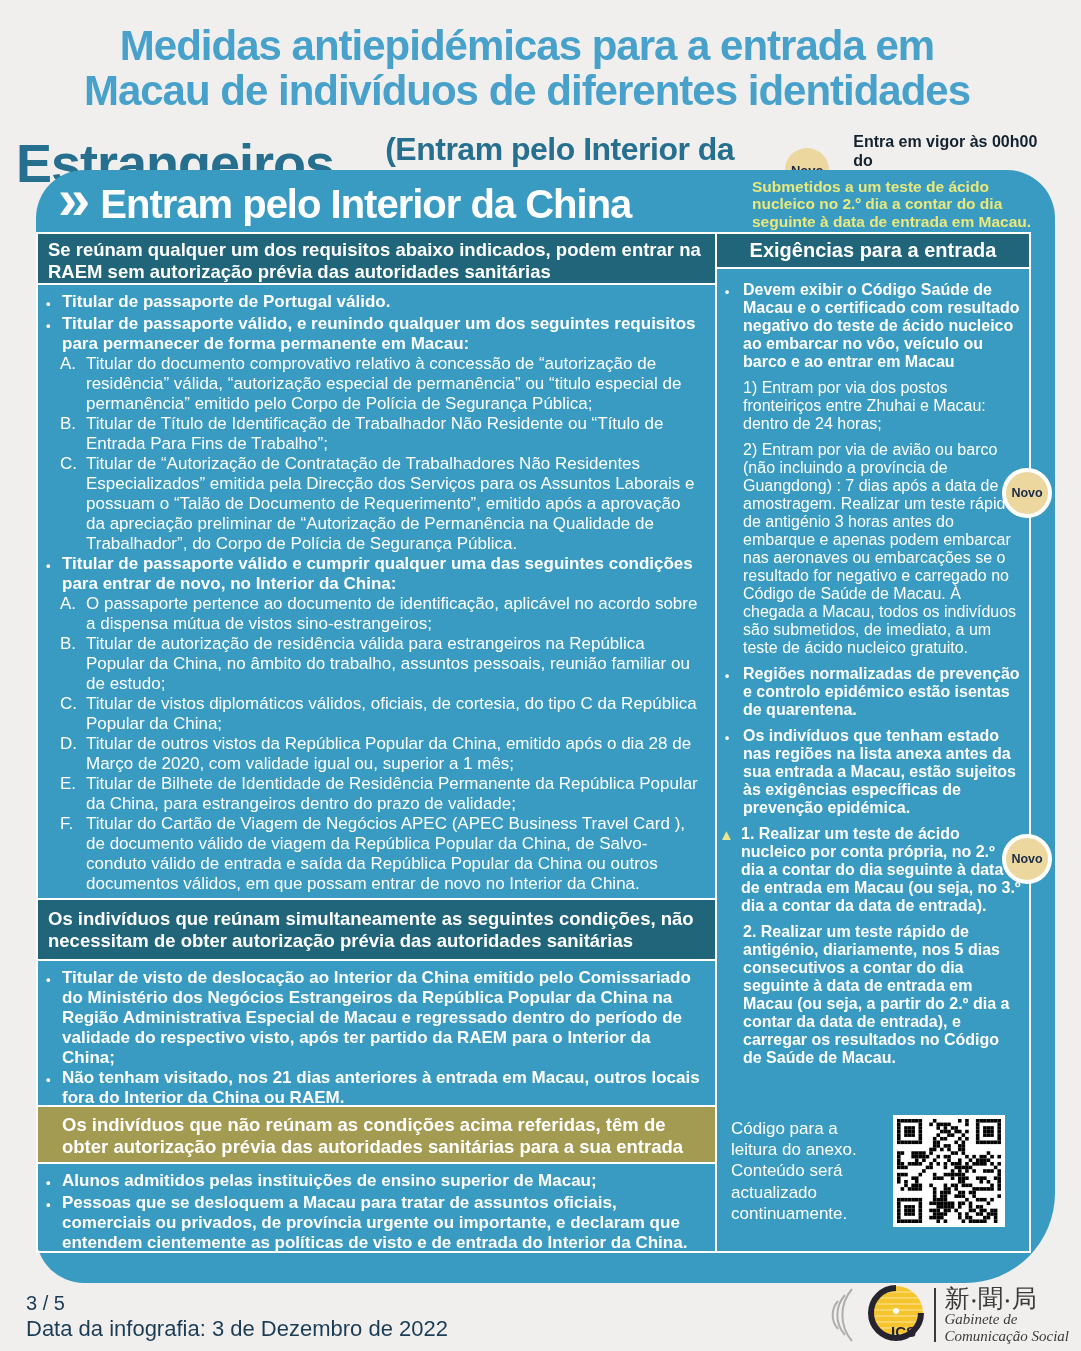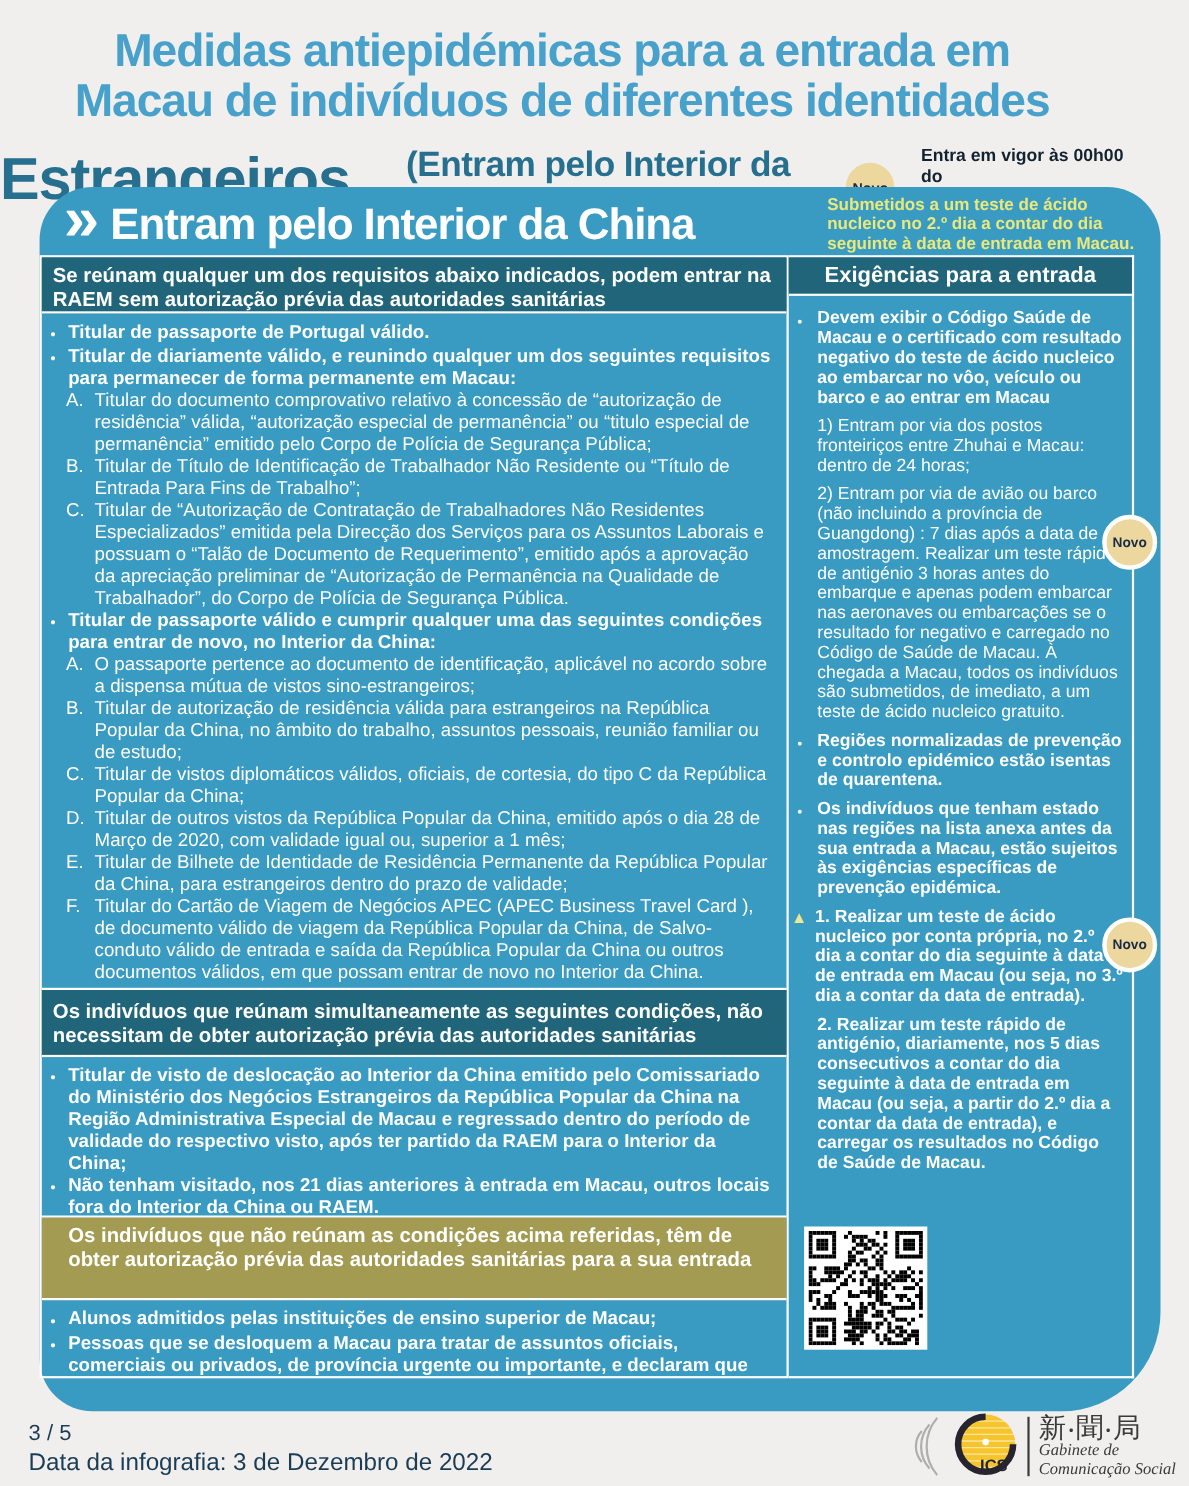--- a/index.html
+++ b/index.html
@@ -3,21 +3,21 @@
 <meta charset="utf-8">
 <style>
   html,body{margin:0;padding:0;}
   body{
     width:1081px;height:1351px;position:relative;overflow:hidden;
     background:#f0efee;
     font-family:"Liberation Sans",sans-serif;
     -webkit-font-smoothing:antialiased;
   }
   
-  .top-header{position:absolute;top:24px;left:0;width:1022px;text-align:center;}
+  .top-header{position:absolute;top:24px;left:16px;width:1022px;text-align:center;}
   .title-line{font-weight:bold;font-size:42px;line-height:1.07;color:#47a1cb;letter-spacing:-1px;}
   .subtitle-row{display:flex;justify-content:center;align-items:center;gap:24px;margin-top:4px;}
   .subtitle-main{font-weight:bold;font-size:54px;color:#276f8e;letter-spacing:-1px;line-height:1;}
   .subtitle-suffix{font-weight:bold;font-size:32px;color:#276f8e;letter-spacing:-0.5px;padding-top:10px;}
   .novo-badge-top{
     width:44px;height:44px;border-radius:50%;background:#ecd79f;flex:0 0 auto;
     display:flex;align-items:center;justify-content:center;
     color:#1b2b45;font-weight:bold;font-size:13px;margin-top:14px;
   }
   .effective-note{font-weight:bold;font-size:16px;color:#13222f;text-align:left;line-height:1.2;margin-top:14px;}
@@ -41,21 +41,21 @@
     box-sizing:border-box;background:#206579;color:#ffffff;font-weight:bold;
     font-size:18.5px;line-height:1.18;padding:5px 10px 4px 10px;border-bottom:2px solid #ffffff;
   }
   .sec-header.olive{background:#a49b52;}
   .sec-body{box-sizing:border-box;padding:7px 12px 4px 8px;overflow:hidden;border-bottom:2px solid #ffffff;}
   .sec-body.last{border-bottom:none;flex:1;}
   .h-s1{height:51px;}
   .b-s1{height:615px;}
   .h-s2{height:61px;display:flex;align-items:center;}
   .b-s2{height:146px;}
-  .h-s3{height:75px;display:flex;align-items:flex-start;padding-left:24px;}
+  .h-s3{height:57px;display:flex;align-items:flex-end;padding-left:24px;}
   
   .li{display:flex;color:#ffffff;font-size:17px;line-height:20px;}
   .li .marker{flex:0 0 16px;}
   .li.bold{font-weight:bold;}
   .li.bold .marker{font-size:13px;padding-top:2px;}
   .li.sub{margin-left:14px;}
   .li.sub .marker{flex:0 0 26px;}
   
   .right-header{
     box-sizing:border-box;height:35px;background:#206579;color:#ffffff;font-weight:bold;
@@ -121,21 +121,21 @@
     <div class="left-col">
       <div class="sec-header h-s1">Se reúnam qualquer um dos requisitos abaixo indicados, podem entrar na RAEM sem autorização prévia das autoridades sanitárias</div>
       <div class="sec-body b-s1">
 
       <div class="li bold">
             <span class="marker">•</span>
             <span class="txt">Titular de passaporte de Portugal válido.</span>
           </div>
           <div class="li bold">
             <span class="marker">•</span>
-            <span class="txt">Titular de diariamente válido, e reunindo qualquer um dos seguintes requisitos para permanecer de forma permanente em Macau:</span>
+            <span class="txt">Titular de passaporte válido, e reunindo qualquer um dos seguintes requisitos para permanecer de forma permanente em Macau:</span>
           </div>
           <div class="li sub">
             <span class="marker">A.</span>
             <span class="txt">Titular do documento comprovativo relativo à concessão de “autorização de residência” válida, “autorização especial de permanência” ou “titulo especial de permanência” emitido pelo Corpo de Polícia de Segurança Pública;</span>
           </div>
           <div class="li sub">
             <span class="marker">B.</span>
             <span class="txt">Titular de Título de Identificação de Trabalhador Não Residente ou “Título de Entrada Para Fins de Trabalho”;</span>
           </div>
           <div class="li sub">
@@ -228,20 +228,21 @@
           <div class="rli bold tri">
             <span class="marker">▲</span>
             <span class="txt">1. Realizar um teste de ácido nucleico por conta própria, no 2.º dia a contar do dia seguinte à data de entrada em Macau (ou seja, no 3.º dia a contar da data de entrada).</span>
           </div>
           <div class="rli bold sub">
             <span class="marker"></span>
             <span class="txt">2. Realizar um teste rápido de antigénio, diariamente, nos 5 dias consecutivos a contar do dia seguinte à data de entrada em Macau (ou seja, a partir do 2.º dia a contar da data de entrada), e carregar os resultados no Código de Saúde de Macau.</span>
           </div>
         </div>
       <div class="qr-row">
+        <div class="qr-caption">Código para a leitura do anexo. Conteúdo será actualizado continuamente.</div>
         <div class="qr-box">
           <svg id="qr-svg" width="104" height="104" viewBox="0 0 29 29">
               <rect x="0" y="0" width="1" height="1" fill="#000"></rect>
               <rect x="1" y="0" width="1" height="1" fill="#000"></rect>
               <rect x="2" y="0" width="1" height="1" fill="#000"></rect>
               <rect x="3" y="0" width="1" height="1" fill="#000"></rect>
               <rect x="4" y="0" width="1" height="1" fill="#000"></rect>
               <rect x="5" y="0" width="1" height="1" fill="#000"></rect>
               <rect x="6" y="0" width="1" height="1" fill="#000"></rect>
               <rect x="0" y="1" width="1" height="1" fill="#000"></rect>

